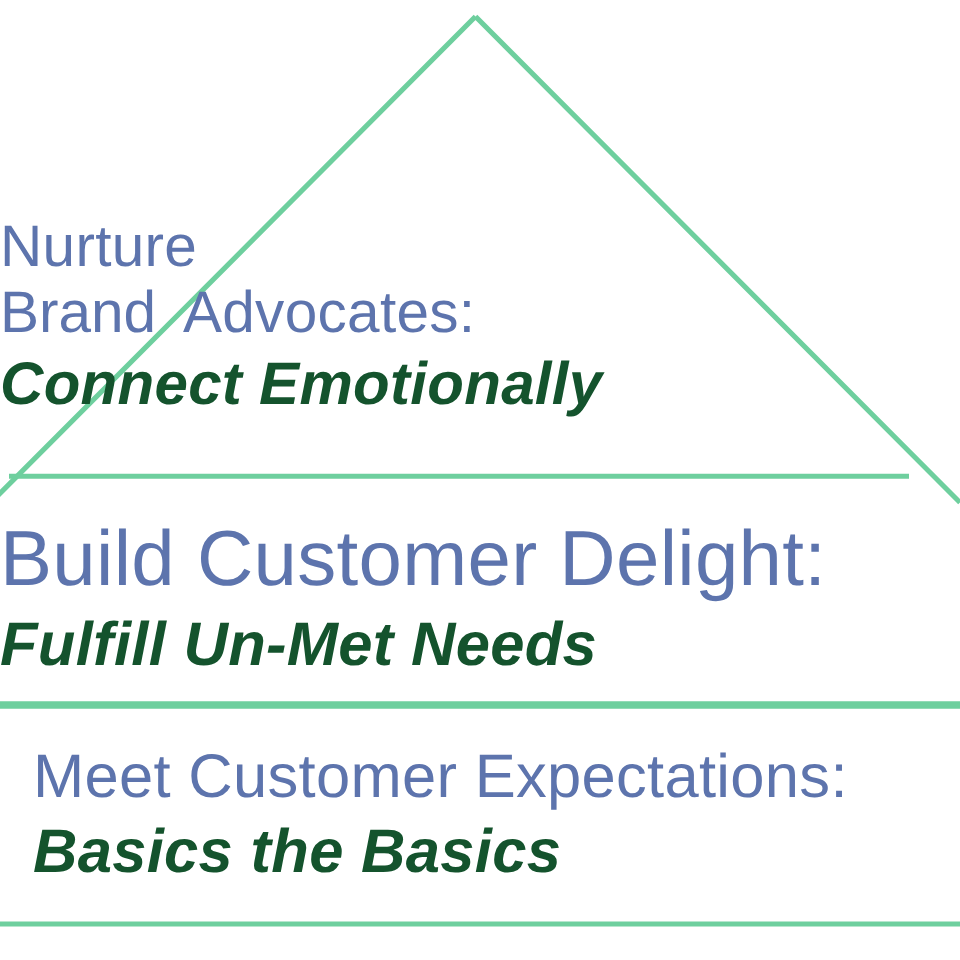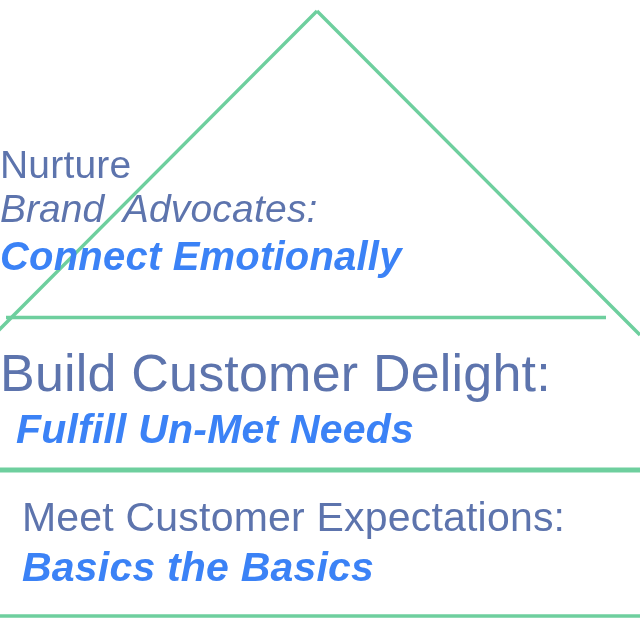--- a/index.html
+++ b/index.html
@@ -41,37 +41,37 @@
   }
 
   .tier-title {
     color: #5d74ad;
     font-weight: 400;
     letter-spacing: 0.2px;
     line-height: 1.08;
   }
 
   .tier-subtitle {
-    color: #3b82f6;
+    color: #14532d;
     font-style: italic;
     font-weight: 700;
     letter-spacing: 0.2px;
     line-height: 1.12;
   }
 
   
   #tier-top { top: 144px; }
   #tier-top .tier-title { font-size: 39px; }
-  #tier-top .tier-title .line-2 { display: block; margin-top: 2px; font-style: italic; }
+  #tier-top .tier-title .line-2 { display: block; margin-top: 2px; }
   #tier-top .tier-subtitle { font-size: 40px; margin-top: 4px; }
 
   
   #tier-middle { top: 345px; }
   #tier-middle .tier-title { font-size: 52px; }
-  #tier-middle .tier-subtitle { font-size: 41px; margin-top: 6px; padding-left: 16px; }
+  #tier-middle .tier-subtitle { font-size: 41px; margin-top: 6px; }
 
   
   #tier-bottom { top: 495px; padding-left: 22px; }
   #tier-bottom .tier-title { font-size: 41px; }
   #tier-bottom .tier-subtitle { font-size: 41px; margin-top: 6px; }
 
   .wide-gap { letter-spacing: 0; }
   .wide-gap::after {
     content: "";
     display: inline-block;

